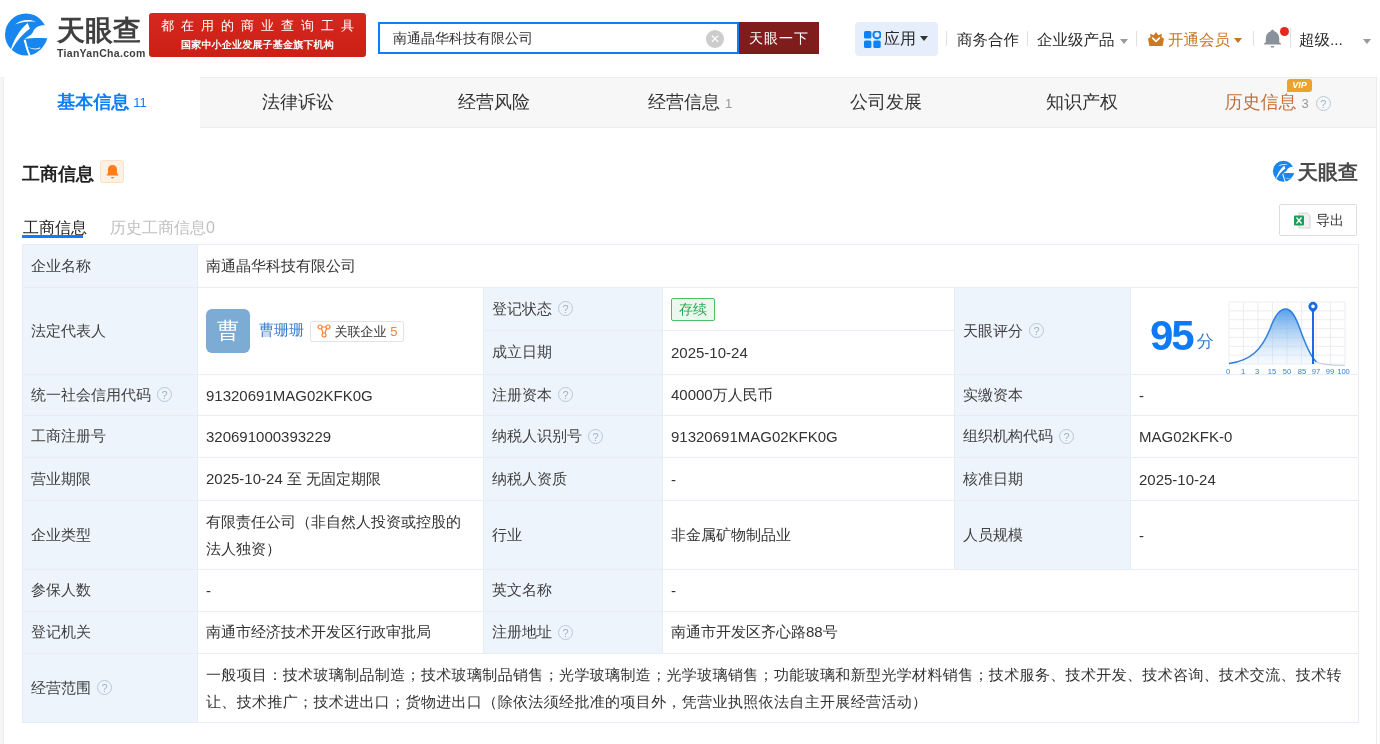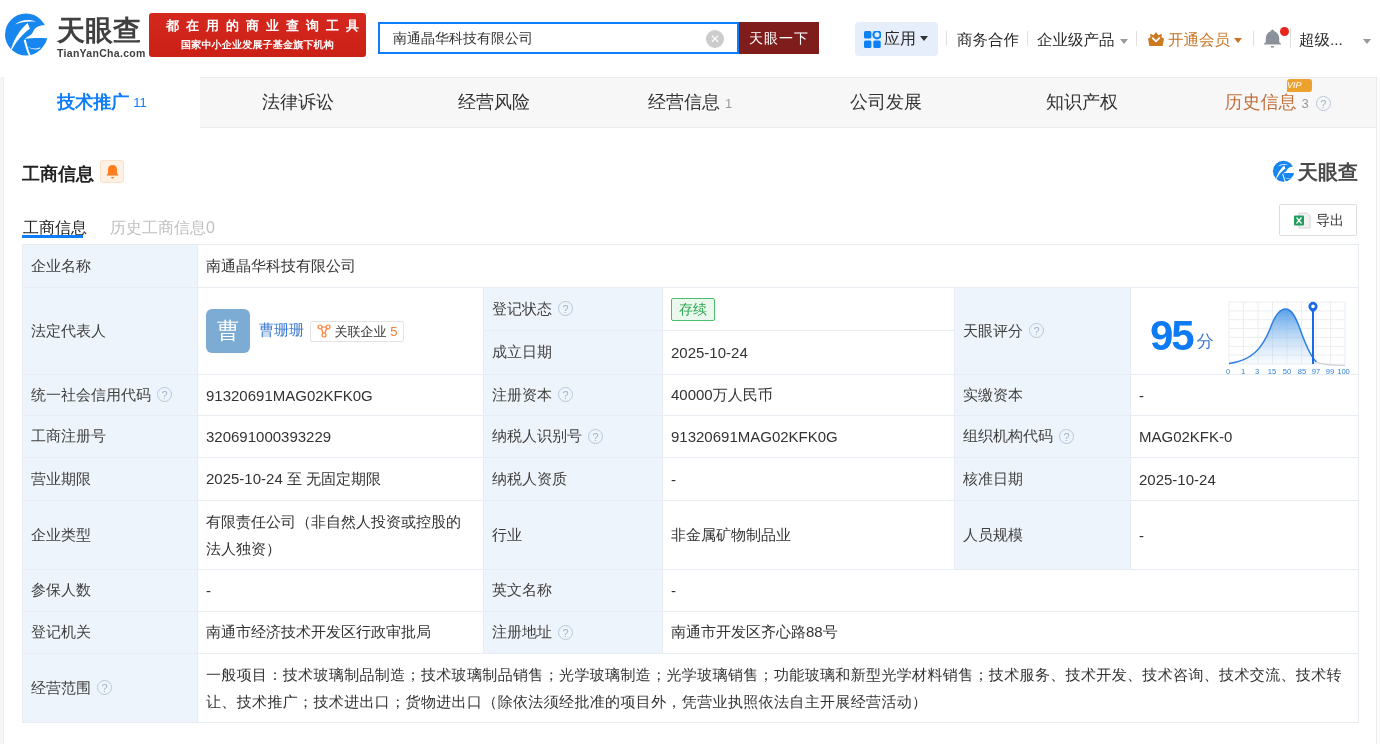--- a/index.html
+++ b/index.html
@@ -5,21 +5,21 @@
 *{margin:0;padding:0;box-sizing:border-box;}
 html,body{width:1380px;height:744px;background:#fff;font-family:"Liberation Sans",sans-serif;-webkit-font-smoothing:antialiased;}
 body{position:relative;overflow:hidden;color:#333;}
 .abs{position:absolute;}
 
 #hdr{position:absolute;left:0;top:0;width:1380px;height:77px;background:#fff;}
 #logoIcon{position:absolute;left:4px;top:13px;width:44px;height:44px;}
 #logoTxt{position:absolute;left:57px;top:17px;font-size:28px;font-weight:bold;color:#404040;letter-spacing:0px;line-height:28px;}
 #logoSub{position:absolute;left:57px;top:47px;font-size:10.5px;font-weight:bold;color:#404040;letter-spacing:0.3px;}
 #redBan{position:absolute;left:149px;top:13px;width:217px;height:44px;background:linear-gradient(180deg,#d5281e,#cb2016);border-radius:3px;color:#fff;text-align:center;}
-#redBan .l1{font-size:13px;font-weight:bold;letter-spacing:7px;margin-top:4px;margin-left:7px;text-align:right;}
+#redBan .l1{font-size:13px;font-weight:normal;letter-spacing:7px;margin-top:4px;margin-left:7px;}
 #redBan .l2{font-size:10px;font-weight:bold;letter-spacing:0.2px;margin-top:3px;}
 
 #stabs{position:absolute;left:380px;top:3px;height:20px;}
 .stab{display:inline-block;font-size:14px;color:#383838;line-height:20px;margin-right:21px;vertical-align:top;}
 .stab.on{background:#0d7dfb;color:#fff;padding:0 8px;border-radius:2px 2px 0 0;margin-right:13px;}
 #sinput{position:absolute;left:378px;top:22px;width:361px;height:32px;border:2px solid #0d7dfb;background:#fff;font-size:14px;color:#333;line-height:28px;padding-left:13px;}
 #sclear{position:absolute;left:706px;top:30px;width:18px;height:18px;border-radius:50%;background:#ccc;color:#fff;font-size:12px;line-height:18px;text-align:center;}
 #sbtn{position:absolute;left:739px;top:22px;width:80px;height:32px;background:#7f1d1d;color:#fff;font-size:14px;line-height:32px;text-align:center;letter-spacing:1px;}
 
 #appChip{position:absolute;left:855px;top:22px;width:83px;height:34px;background:#e7eefb;border-radius:4px;}
@@ -37,21 +37,21 @@
 .ntab{position:absolute;top:77px;height:50px;line-height:50px;text-align:center;font-size:18px;color:#333;}
 .ntab.on{background:#fff;height:51px;}
 .ntab.on b{color:#0d7dfb;font-weight:bold;}
 .ntab.on i{color:#0d7dfb;font-style:normal;font-size:13px;margin-left:4px;position:relative;top:-1px;}
 #navR{position:absolute;left:1376px;top:77px;width:1px;height:667px;background:#ececec;}
 #navR2{position:absolute;left:3px;top:77px;width:1px;height:667px;background:#ececec;}
 #bgL{position:absolute;left:0;top:77px;width:3px;height:667px;background:#f5f5f5;}
 #bgR{position:absolute;left:1377px;top:77px;width:3px;height:667px;background:#fcfcfc;}
 
 #histT{color:#c2703c;}
-#vip{position:absolute;left:1287px;top:79px;width:25px;height:13px;background:#eda22e;border-radius:3px 3px 3px 0;color:#fff;font-size:9px;font-weight:normal;line-height:13px;text-align:left;font-style:italic;}
+#vip{position:absolute;left:1287px;top:79px;width:25px;height:13px;background:#eda22e;border-radius:3px 3px 3px 0;color:#fff;font-size:9px;font-weight:bold;line-height:13px;text-align:center;font-style:italic;}
 #hist3{color:#999;font-size:13px;letter-spacing:1px;}
 .qm{display:inline-block;width:15px;height:15px;border:1px solid #b9c8db;border-radius:50%;color:#9fb3cc;font-size:11px;line-height:14px;text-align:center;vertical-align:middle;position:relative;top:-1px;font-weight:normal;margin-left:2px;}
 
 #secTitle{position:absolute;left:22px;top:162px;font-size:18px;font-weight:bold;color:#222;}
 #bellBadge{position:absolute;left:100px;top:160px;width:24px;height:23px;background:#fdf1e4;border-radius:3px;border:1px solid #f9e2c8;}
 #wm{position:absolute;left:1271px;top:160px;width:90px;height:23px;}
 #subtabs{position:absolute;left:23px;top:218px;font-size:16px;}
 #subUnd{position:absolute;left:22px;top:235px;width:61px;height:3px;background:#0d7dfb;}
 #export{position:absolute;left:1279px;top:204px;width:78px;height:32px;border:1px solid #ddd;border-radius:2px;background:#fff;}
 #export span{position:absolute;left:36px;top:7px;font-size:14px;color:#333;}
@@ -120,21 +120,21 @@
   <div class="hsep" style="left:1290px;height:20px;top:28px"></div>
   <div class="hmenu" style="left:1299px">超级...</div>
   <div class="carG" style="left:1363px"></div>
 </div>
 
 <div id="nav"></div>
 <div id="bgL"></div>
 <div id="bgR"></div>
 <div id="navR"></div>
 <div id="navR2"></div>
-<div class="ntab on" style="left:4px;width:196px;"><b>技术推广</b><i>11</i></div>
+<div class="ntab on" style="left:4px;width:196px;"><b>基本信息</b><i>11</i></div>
 <div class="ntab" style="left:200px;width:196px;">法律诉讼</div>
 <div class="ntab" style="left:396px;width:196px;">经营风险</div>
 <div class="ntab" style="left:592px;width:196px;">经营信息 <span style="font-size:13px;color:#999">1</span></div>
 <div class="ntab" style="left:788px;width:196px;">公司发展</div>
 <div class="ntab" style="left:984px;width:196px;">知识产权</div>
 <div class="ntab" style="left:1180px;width:196px;"><span id="histT">历史信息</span> <span id="hist3">3 <span class="qm">?</span></span></div>
 <div id="vip">VIP</div>
 
 <div id="secTitle">工商信息</div>
 <div id="bellBadge">

